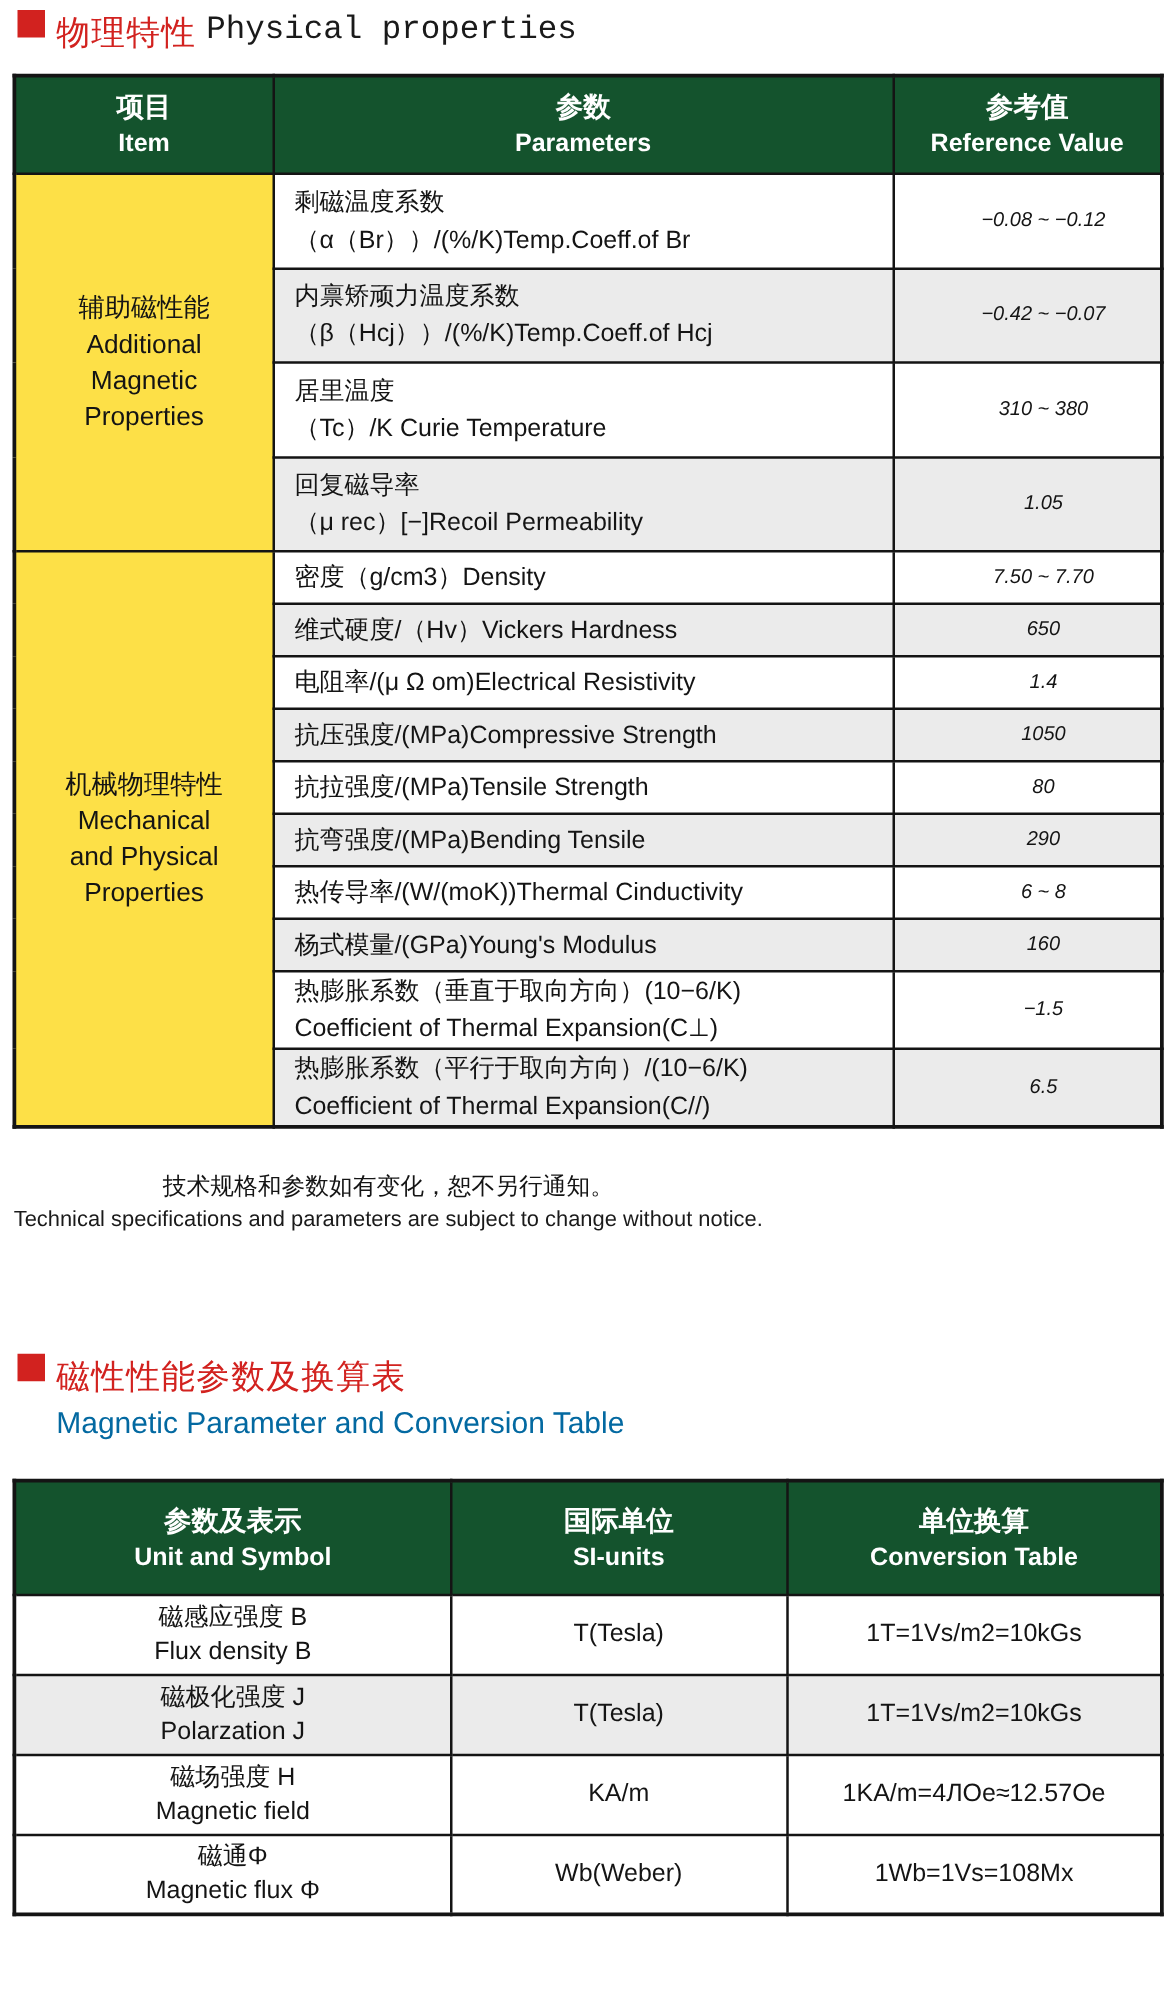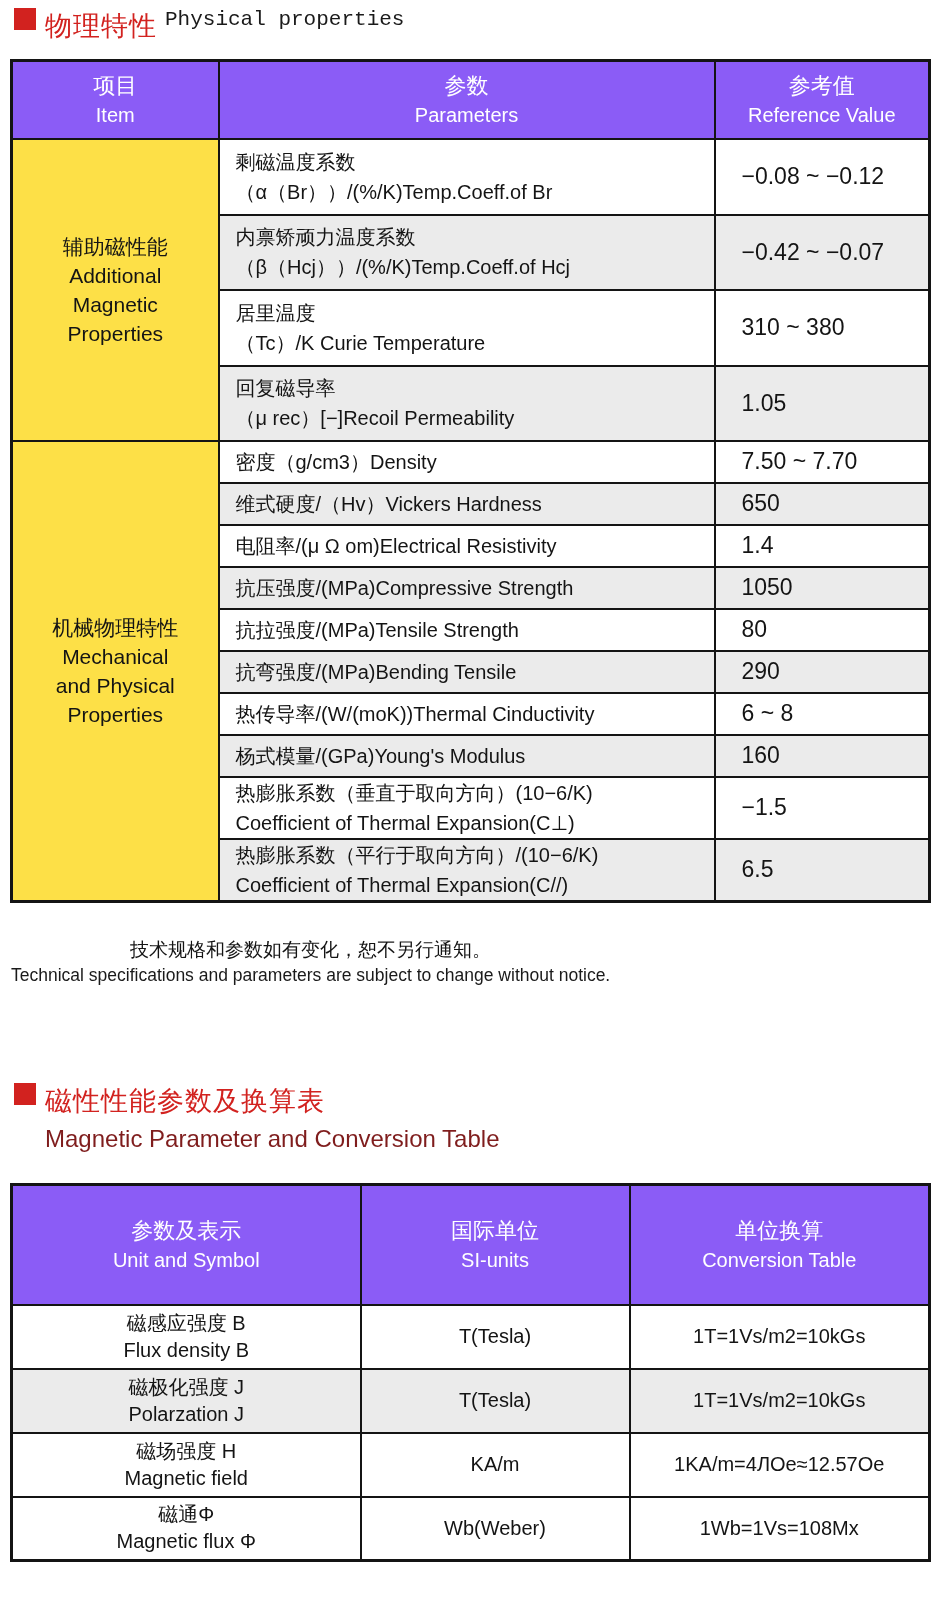--- a/index.html
+++ b/index.html
@@ -7,54 +7,54 @@
   .page {
     position:relative; width:940px; height:1611px; background:#ffffff;
     font-family:"Liberation Sans","DejaVu Sans",sans-serif; color:#141414;
     overflow:hidden;
   }
   
   .sec-title { position:absolute; left:14px; }
   .sec-row { display:flex; align-items:flex-start;font-family:Liberation Mono, monospace; }
   .bullet { display:inline-block; width:22px; height:22px; background:#d2221f; margin-right:9px; flex:0 0 auto; }
   .t-zh { font-size:27px; color:#d2221f; letter-spacing:1px; }
-  .t-en { font-size:21px; color:#1a1a1a; margin-left:8px; }
+  .t-en { font-size:26px; color:#1a1a1a; margin-left:8px; }
   .sec1 { top:8px; }
   .sec2 { top:1083px; }
-  .sec2-en { font-size:24px; color:#7f1d1d; margin-left:31px; margin-top:6px; }
+  .sec2-en { font-size:24px; color:#0369a1; margin-left:31px; margin-top:6px; }
 
   
   table { border-collapse:collapse; table-layout:fixed; position:absolute; left:10px; width:918px; }
   .t1 { top:59px; }
   .t2 { top:1183px; }
   td, th { border:2px solid #141414; padding:0; vertical-align:middle; }
   table { border:3px solid #141414; }
-  th { background:#8b5cf6; color:#ffffff; font-weight:normal; }
+  th { background:#14532d; color:#ffffff; font-weight:bold; }
   .hzh { display:block; font-size:22px; line-height:1.45; }
   .hen { display:block; font-size:20px; line-height:1.35; }
   .t1 .h-row { height:78px; }
 
   .item { text-align:center; background:#fde047; }
   .il { display:block; font-size:21px; line-height:29px; }
 
   .param { padding-left:16px; text-align:left; }
   .pl { display:block; font-size:20px; line-height:30px; }
-  .val { padding-left:26px; text-align:left; font-size:23px; }
+  .val { padding-left:26px; text-align:center; font-size:16px;font-style:italic; }
 
   tr.g td { background:#ebebeb; }
 
   .r76 { height:76px; } .r75 { height:75px; } .r42 { height:42px; } .r77 { height:56px; }
 
   
   .note { position:absolute; left:11px; top:936px; }
   .note-zh { font-size:19px; line-height:27px;text-align:center; }
   .note-en { font-size:17.5px; line-height:25px; color:#1a1a1a; }
 
   
-  .t2 .h-row { height:120px; }
+  .t2 .h-row { height:91px; }
   .t2 td { text-align:center; font-size:20px; }
   .nl { display:block; font-size:20px; line-height:27px; }
   .t2 .r { height:64px; }
 </style>
 </head>
 <body>
 
 <div class="page">
 
   <div class="sec-title sec1">

